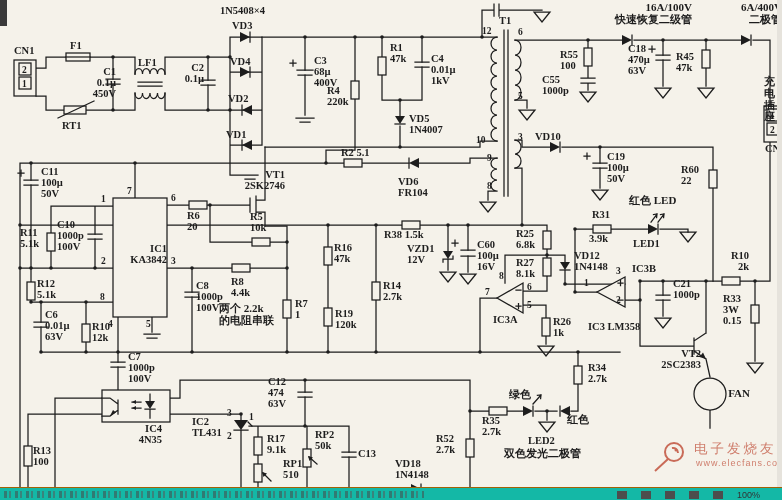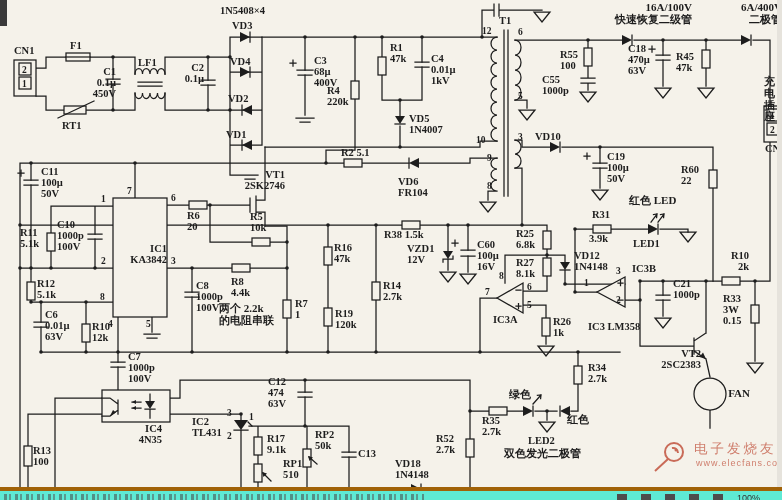--- a/index.html
+++ b/index.html
@@ -15,22 +15,22 @@
   .lb{position:absolute;font-weight:bold;font-size:10.5px;line-height:1.07;color:#1d1d1d;
       white-space:pre-line;letter-spacing:0}
   .c{text-align:right}
   .note{font-size:11px}
   .pin{position:absolute;font-weight:bold;font-size:9.5px;line-height:1;color:#1d1d1d}
   .wm{position:absolute;color:#c96b58;font-family:"Liberation Sans",sans-serif;opacity:.85}
   #wm-brand{left:694px;top:440px;font-size:13.5px;font-weight:normal;letter-spacing:3px}
   #wm-site{left:696px;top:458px;font-size:9px;letter-spacing:1px}
   #notch{position:absolute;left:0;top:0;width:7px;height:26px;background:#3a3a3a}
   #edge{position:absolute;right:0;top:0;width:5px;height:500px;background:#e6e3dc}
-  #statusbar{position:absolute;left:0;top:487px;width:782px;height:13px;background:#5eead4;
-             border-top:4px solid #a16207}
+  #statusbar{position:absolute;left:0;top:487px;width:782px;height:13px;background:#14b8a6;
+             border-top:1px solid #a16207}
   #sb-caption{position:absolute;left:4px;top:3px;width:420px;height:7px;opacity:.55;
       background:repeating-linear-gradient(90deg,#4a4a4a 0 3px,transparent 3px 5px,#5a5a5a 5px 7px,transparent 7px 11px);
       filter:blur(.4px)}
   .sb-ic{position:absolute;top:3px;width:10px;height:8px;background:#4d4d4d}
   #sb-zoom{position:absolute;left:737px;top:2px;font-family:"Liberation Sans",sans-serif;
            font-size:9px;color:#333}
 </style>
 </head>
 <body>
 

